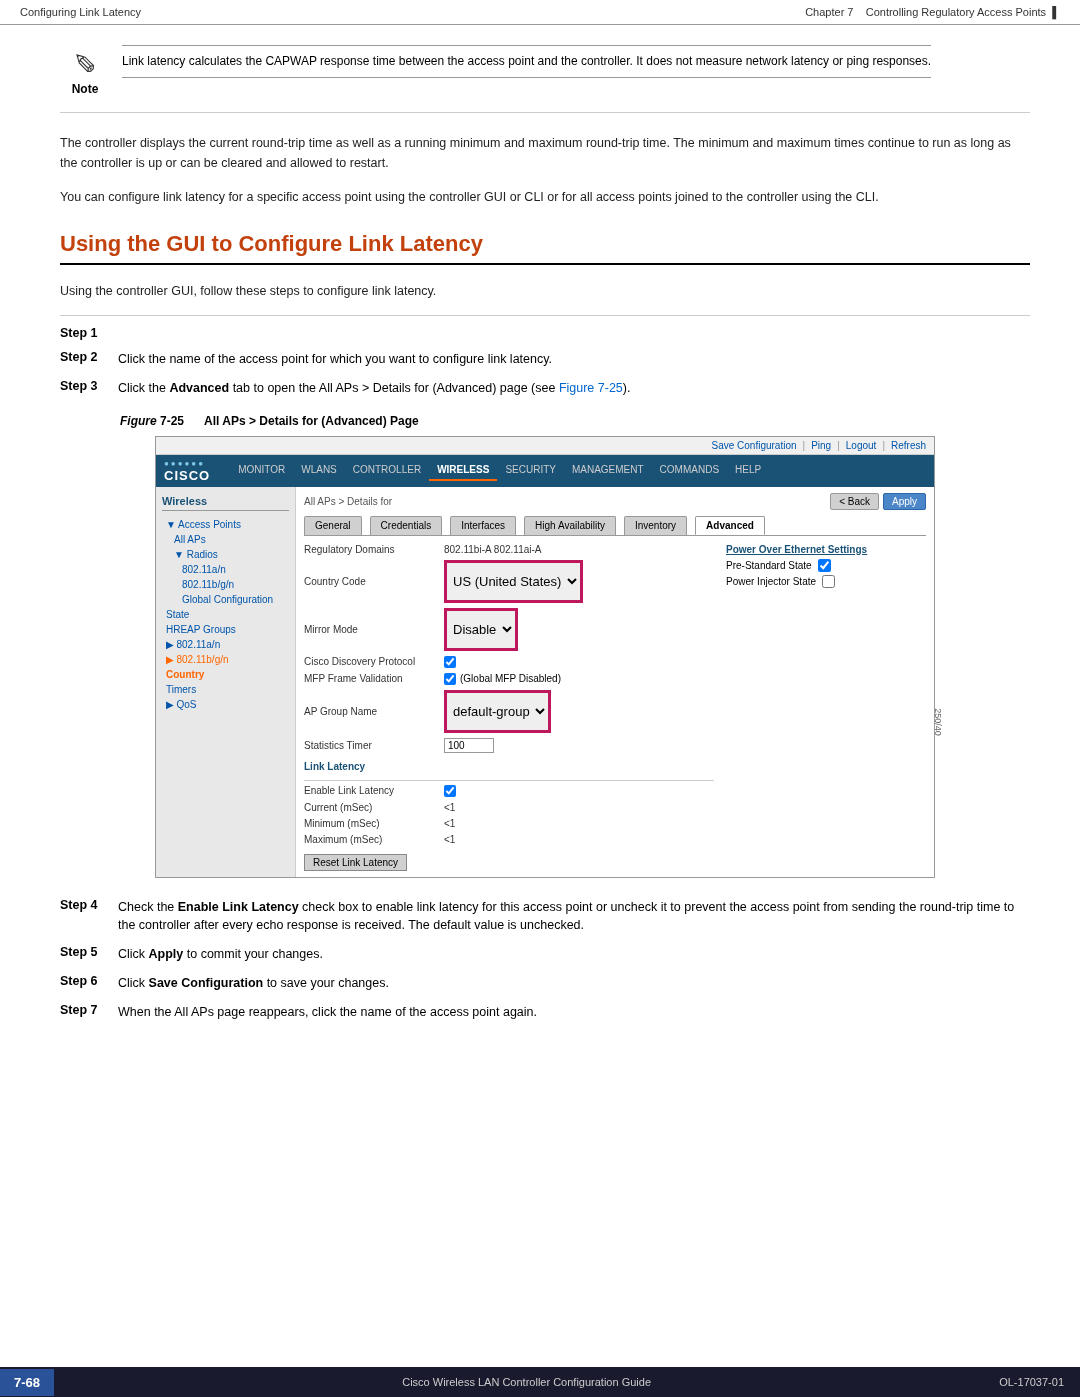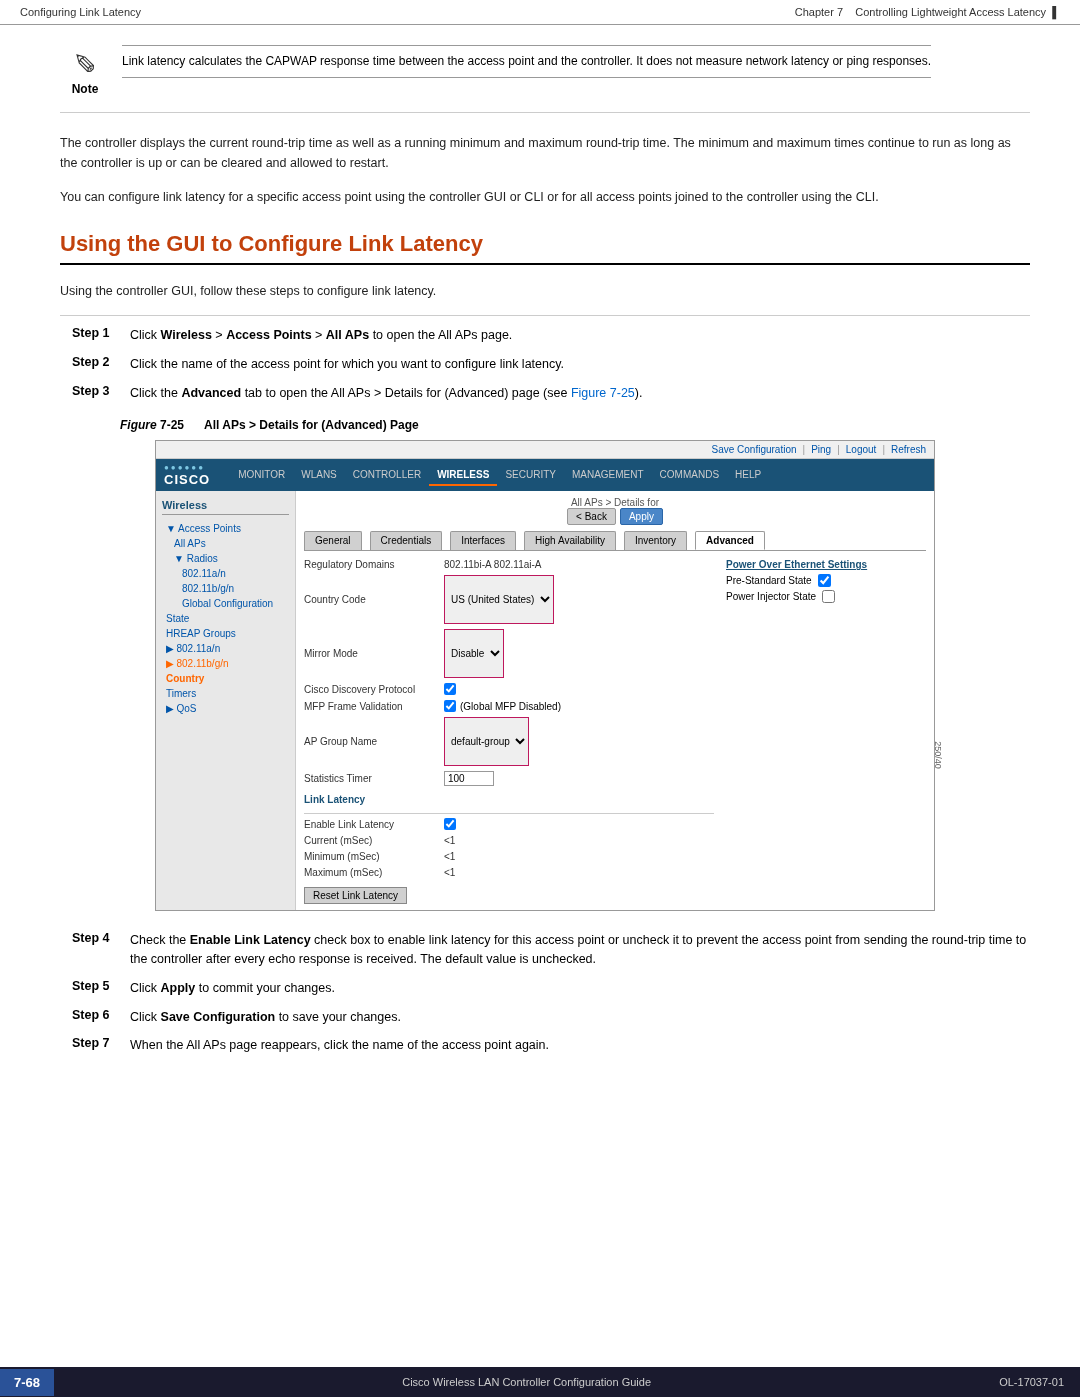--- a/index.html
+++ b/index.html
@@ -50,21 +50,21 @@
     .section-heading {
       font-size: 22px;
       font-weight: bold;
       color: #c2410c;
       border-bottom: 2px solid #000;
       padding-bottom: 6px;
       margin: 24px 0 16px 0;
     }
 
     
-    .steps-container { margin: 10px 0 10px 12px; }
+    .steps-container { margin: 10px 0 10px 0; }
     .step-row {
       display: flex;
       gap: 8px;
       margin-bottom: 10px;
       align-items: flex-start;
       font-size: 12.5px;
     }
     .step-label {
       font-weight: bold;
       min-width: 50px;
@@ -176,21 +176,20 @@
       padding: 6px 8px;
     }
 
     .gui-breadcrumb {
       font-size: 10px;
       color: #555;
       margin-bottom: 6px;
       display: flex;
       justify-content: space-between;
       align-items: center;
-      flex-direction: column;
     }
     .gui-breadcrumb .buttons {
       display: flex;
       gap: 4px;
     }
     .gui-btn {
       background: #d0d0d0;
       border: 1px solid #999;
       padding: 2px 8px;
       font-size: 10px;
@@ -246,23 +245,23 @@
       font-size: 10px;
       color: #333;
     }
     .form-input {
       border: 1px solid #999;
       padding: 1px 3px;
       font-size: 10px;
       width: 120px;
     }
     .form-select {
-      border: 1px solid #be185d;
-      padding: 17px 2px;
-      font-size: 10px;
+      border: 3px solid #be185d;
+      padding: 10px 2px;
+      font-size: 13px;
     }
     .form-checkbox {
       width: 12px;
       height: 12px;
     }
 
     .section-label {
       font-weight: bold;
       font-size: 10px;
       color: #1a5276;
@@ -302,21 +301,21 @@
 
     hr.section-rule { border: none; border-top: 1px solid #ccc; margin: 10px 0; }
   </style>
 </head>
 <body>
 
 <div class="chapter-header">
   <span style="font-size:11px;color:#333;">Configuring Link Latency</span>
   <span style="font-size:11px;color:#333;">
     <span>Chapter 7</span>&nbsp;&nbsp;&nbsp;
-    <span>Controlling Lightweight Access Latency</span>&nbsp;&nbsp;▌
+    <span>Controlling Regulatory Access Points</span>&nbsp;&nbsp;▌
   </span>
 </div>
 
 <div class="content-area">
 
   <div class="note-box">
     <div style="display:flex; flex-direction:column; align-items:center; min-width:50px;">
       <div style="font-size:28px; color:#333; transform: rotate(180deg); display:inline-block;">✎</div>
       <div style="font-weight:bold; font-size:12px; margin-top:4px;">Note</div>
     </div>
@@ -332,23 +331,20 @@
 
   <h2 class="section-heading">Using the GUI to Configure Link Latency</h2>
 
   <p class="body-para">Using the controller GUI, follow these steps to configure link latency.</p>
 
   <hr class="section-rule">
 
   <div class="steps-container">
     <div class="step-row">
       <span class="step-label">Step 1</span>
-      <span class="step-text">
-        Click <strong>Wireless</strong> &gt; <strong>Access Points</strong> &gt; <strong>All APs</strong> to open the All APs page.
-      </span>
     </div>
     <div class="step-row">
       <span class="step-label">Step 2</span>
       <span class="step-text">Click the name of the access point for which you want to configure link latency.</span>
     </div>
     <div class="step-row">
       <span class="step-label">Step 3</span>
       <span class="step-text">
         Click the <strong>Advanced</strong> tab to open the All APs &gt; Details for (Advanced) page (see <span style="color:#0066cc;text-align:right;">Figure 7-25</span>).
       </span>

